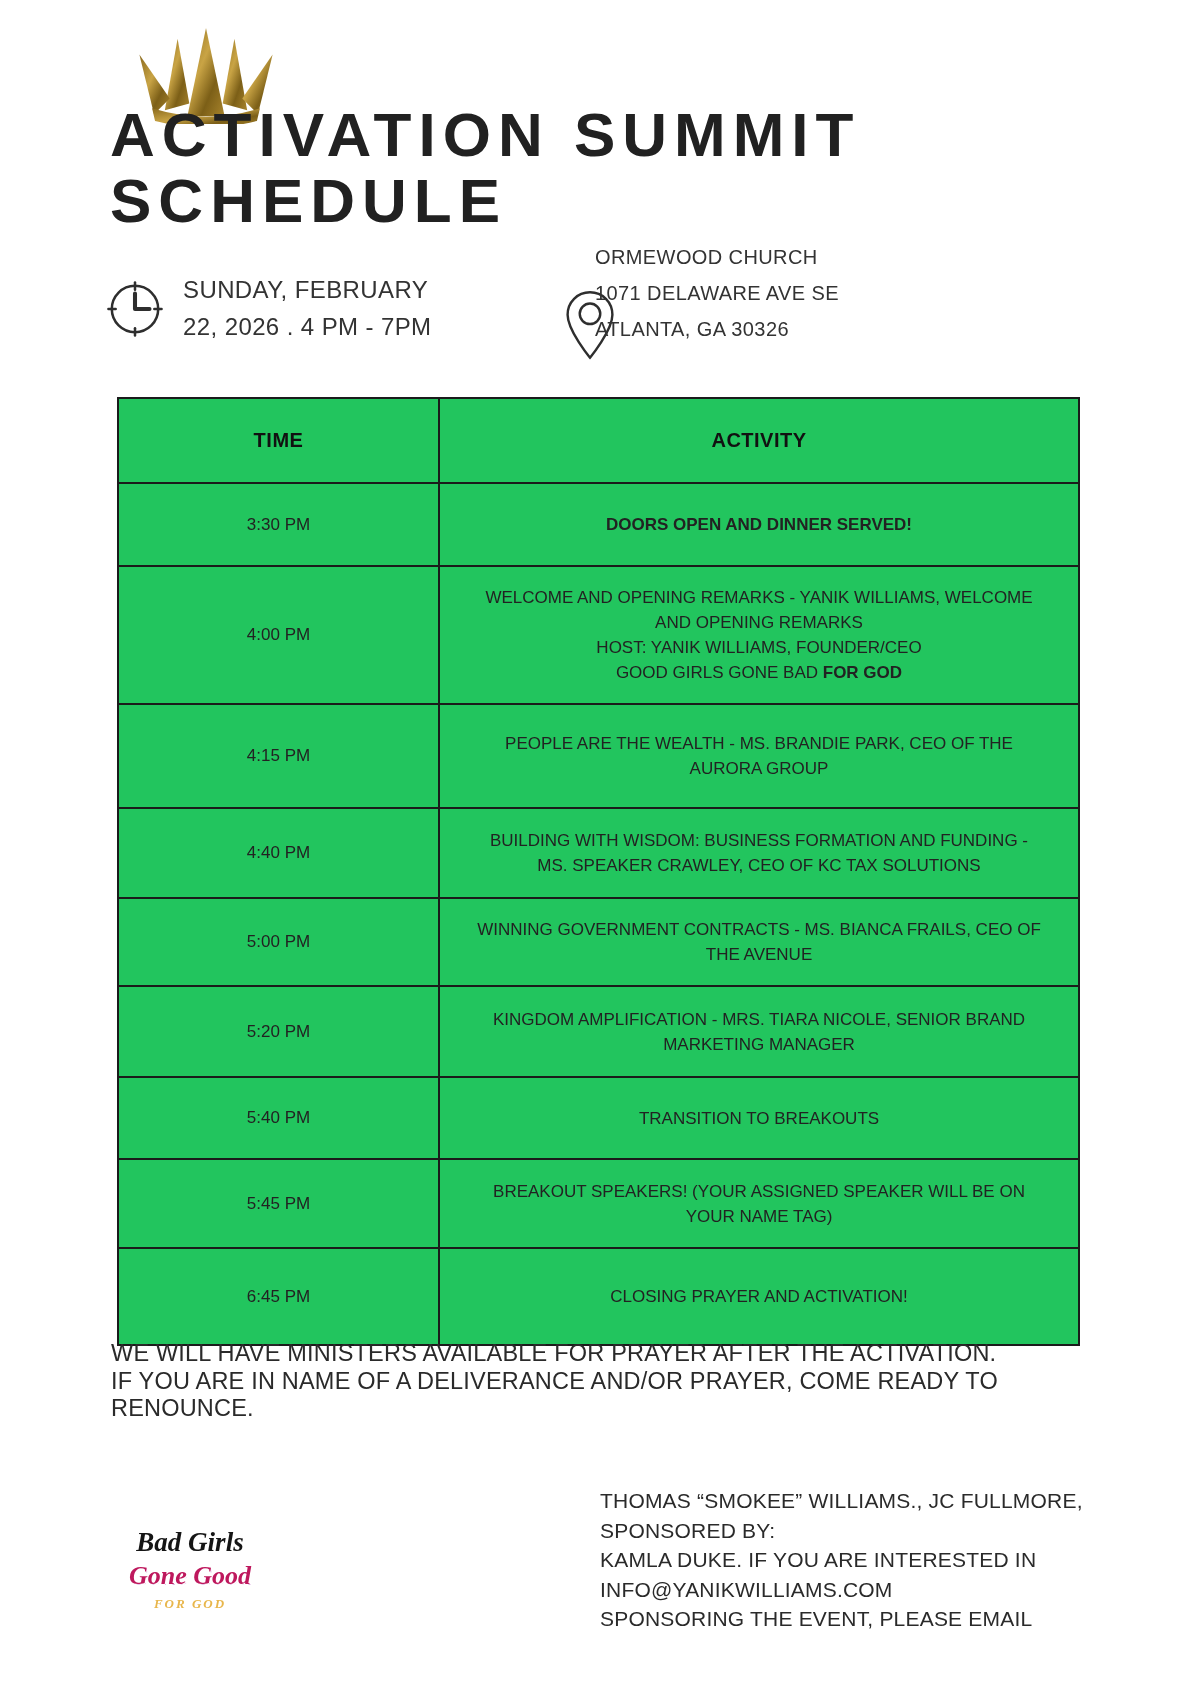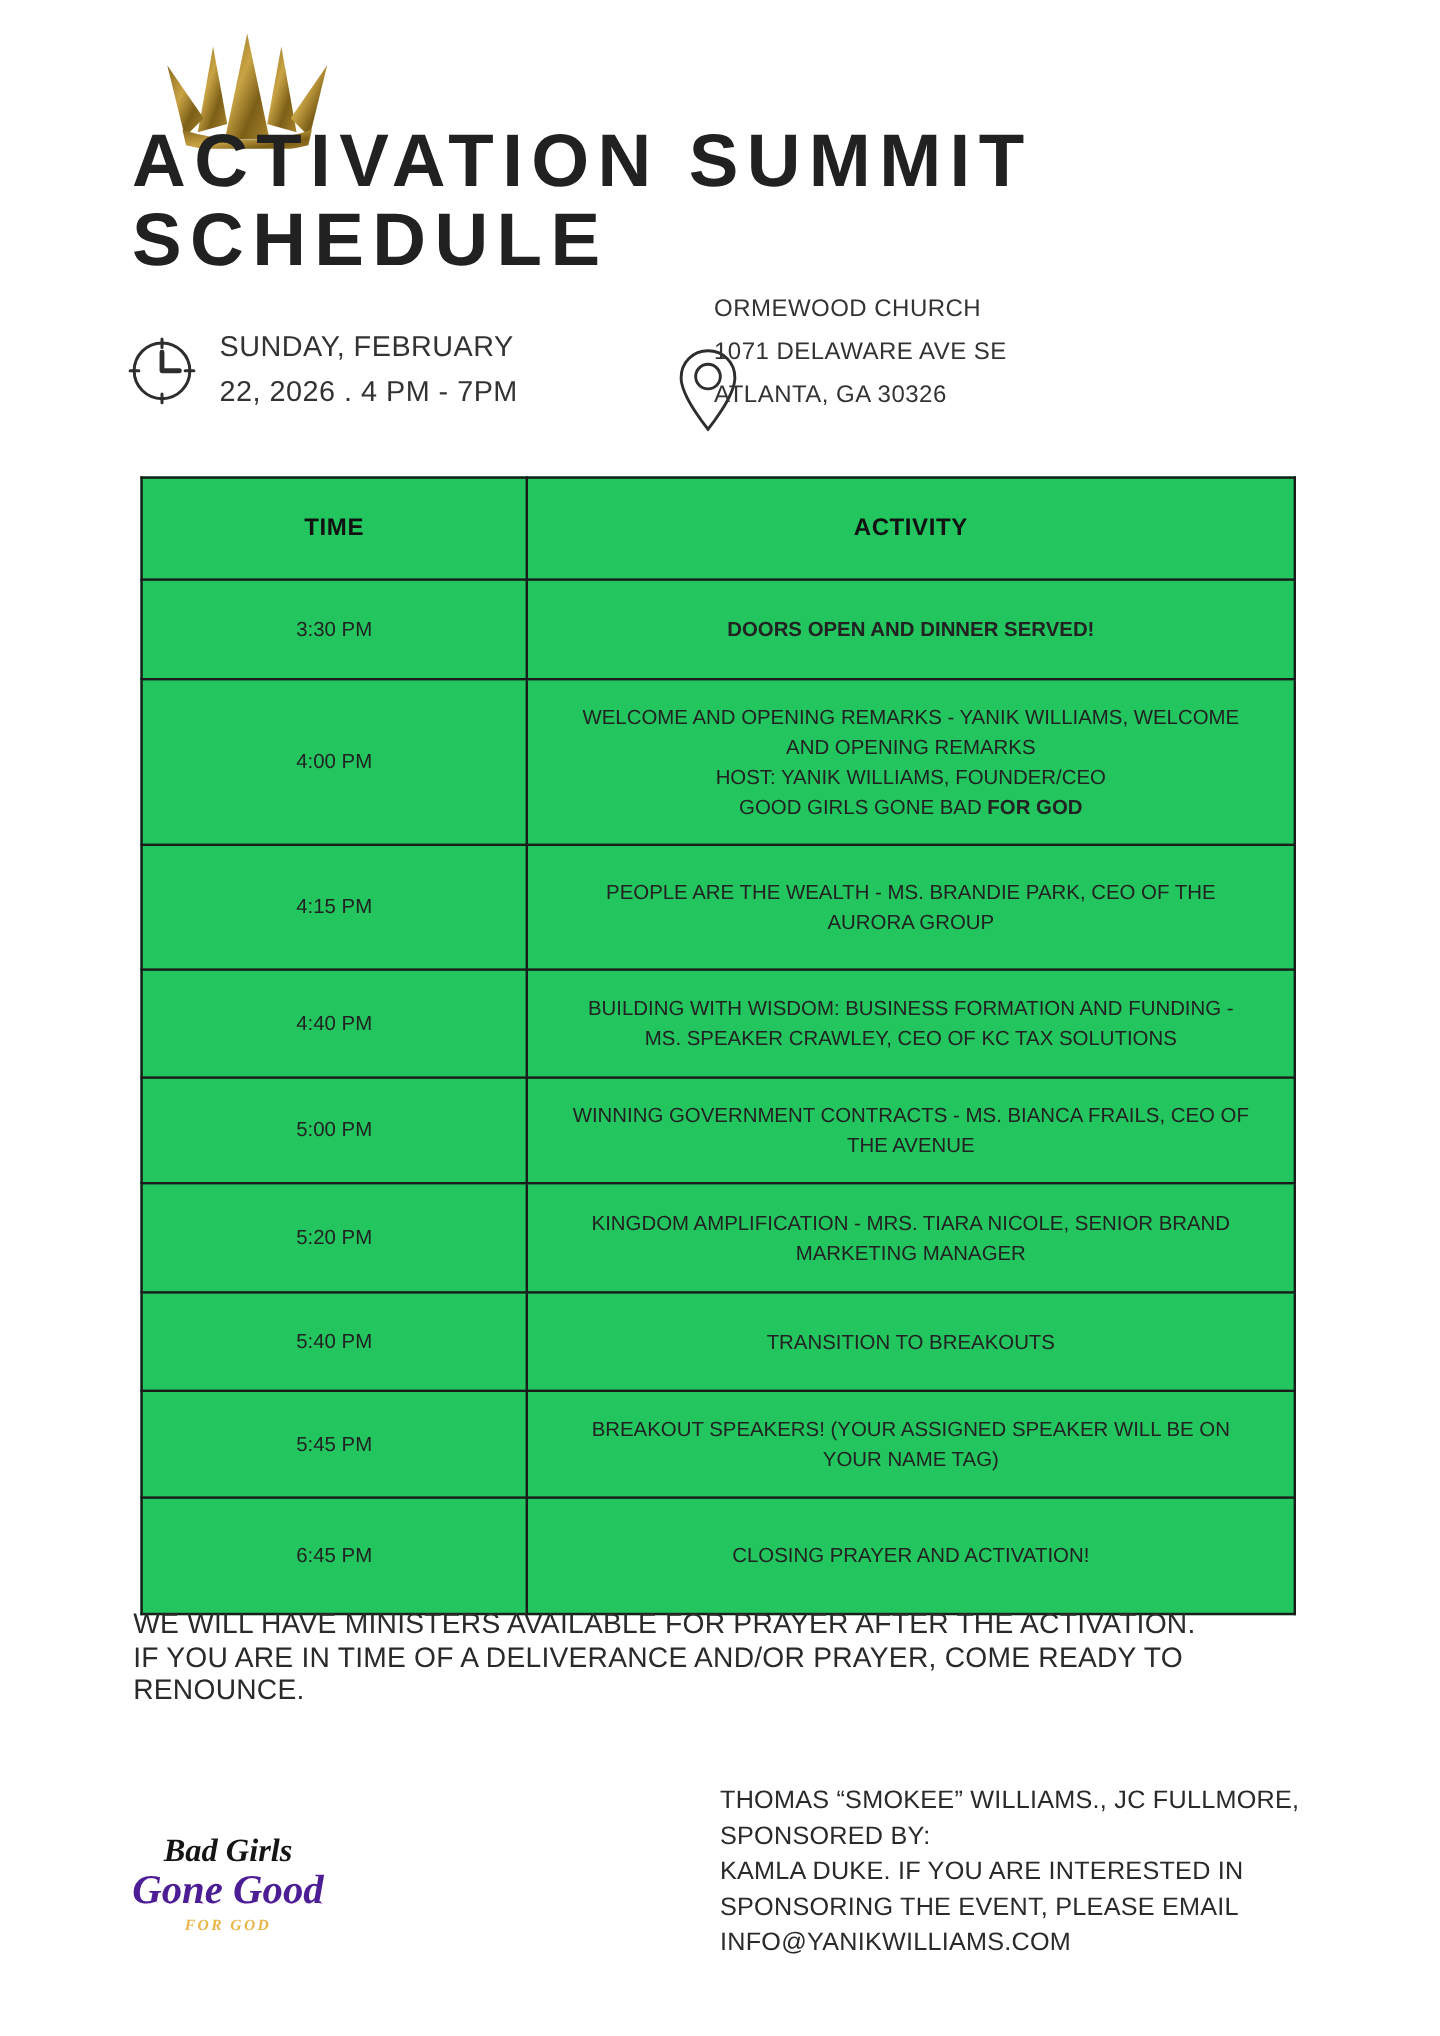--- a/index.html
+++ b/index.html
@@ -51,21 +51,21 @@
 
   .brand {
     position:absolute; left:110px; top:1526px; width:160px; text-align:center;
     font-family:"Liberation Serif", serif; font-style:italic; font-weight:bold;
   }
   .brand-l1 {
     font-size:27px; color:#151515; line-height:32px;
     text-shadow:-2px 0 #fff, 2px 0 #fff, 0 -2px #fff, 0 2px #fff;
   }
   .brand-l2 {
-    font-size:34px; color:#4c1d95; line-height:36px;
+    font-size:26px; color:#be185d; line-height:36px;
     text-shadow:-2px 0 #fff, 2px 0 #fff, 0 -2px #fff, 0 2px #fff, 1px 1px 0 #d9a9de;
   }
   .brand-l3 { font-size:13px; color:#e8b64b; letter-spacing:2px; line-height:20px; }
 
   .sponsor {
     position:absolute; left:600px; top:1486px;
     font-size:21px; line-height:29.5px; color:#2a2a2a; letter-spacing:0.2px;
   }
 </style>
 </head>
@@ -195,29 +195,29 @@
       <td class="act-cell">
         <div class="act-line">CLOSING PRAYER AND ACTIVATION!</div>
       </td>
     </tr>
   </tbody>
     </table>
 </div>
 
 <div class="note">
   <div>WE WILL HAVE MINISTERS AVAILABLE FOR PRAYER AFTER THE ACTIVATION.</div>
-  <div>IF YOU ARE IN TIME OF A DELIVERANCE AND/OR PRAYER, COME READY TO</div>
+  <div>IF YOU ARE IN NAME OF A DELIVERANCE AND/OR PRAYER, COME READY TO</div>
   <div>RENOUNCE.</div>
 </div>
 
 <div class="brand">
   <div class="brand-l1">Bad Girls</div>
   <div class="brand-l2">Gone Good</div>
   <div class="brand-l3">FOR GOD</div>
 </div>
 
 <div class="sponsor">
   <div>THOMAS “SMOKEE” WILLIAMS., JC FULLMORE,</div>
   <div>SPONSORED BY:</div>
   <div>KAMLA DUKE. IF YOU ARE INTERESTED IN</div>
+  <div>INFO@YANIKWILLIAMS.COM</div>
   <div>SPONSORING THE EVENT, PLEASE EMAIL</div>
-  <div>INFO@YANIKWILLIAMS.COM</div>
 </div>
 
 </body></html>

